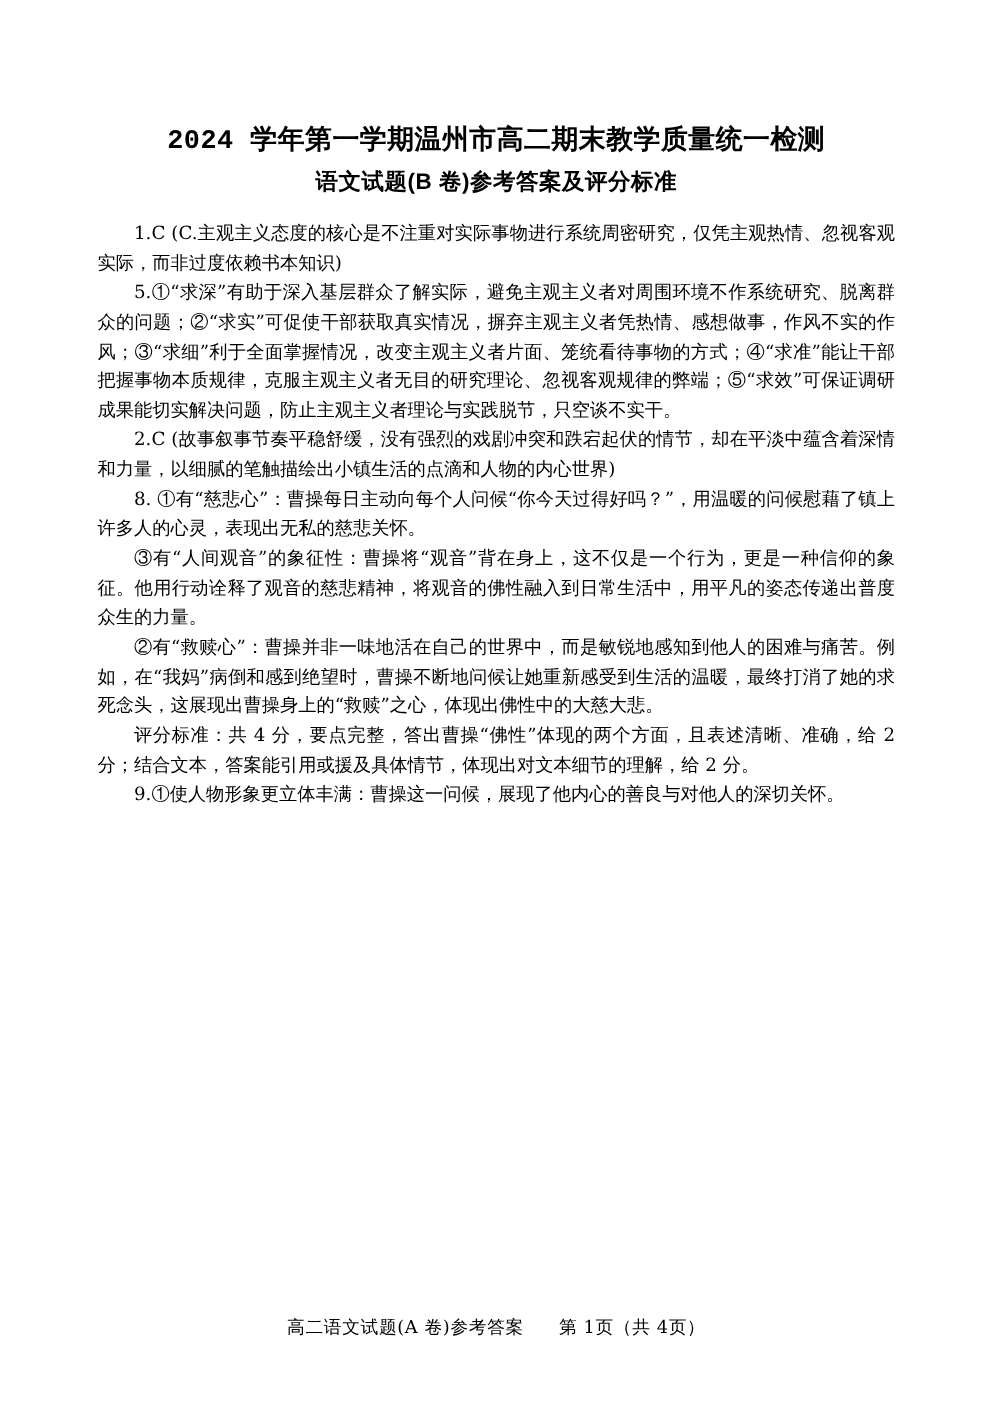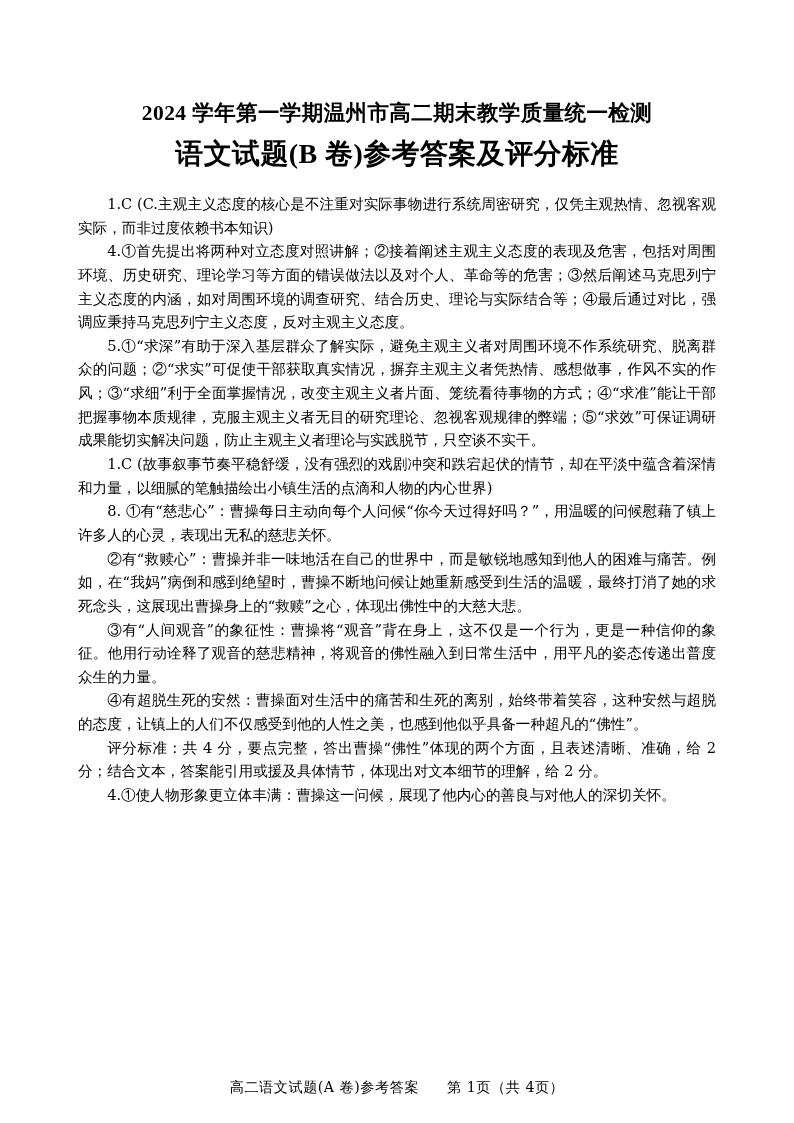--- a/index.html
+++ b/index.html
@@ -24,46 +24,46 @@
   }
   .title-block {
     text-align: center;
     margin-bottom: 14px;
   }
   .title-line1 {
     font-size: 21.5px;
     font-weight: bold;
     letter-spacing: 0.4px;
     line-height: 1.6;
-    font-family: Liberation Serif, serif;
+    font-family: Liberation Mono, monospace;
   }
   .title-line2 {
-    font-size: 28px;
+    font-size: 18px;
     font-weight: bold;
     letter-spacing: 0.4px;
     line-height: 1.7;
-    font-family: Liberation Serif, serif;
+    font-family: Liberation Sans, sans-serif;
     text-align: center;
   }
   .body-text {
     font-size: 14.6px;
     line-height: 1.62;
     text-align: justify;
     text-justify: inter-ideograph;
   }
   .para {
     text-indent: 2em;
     margin: 0;
     padding: 0;
   }
   .footer {
     position: absolute;
     left: 0;
     right: 0;
-    bottom: 26px;
+    bottom: 52px;
     text-align: center;
     font-size: 14.2px;
     letter-spacing: 0.5px;
   }
   .footer .gap {
     display: inline-block;
     width: 18px;
   }
 </style>
 </head>
@@ -71,29 +71,27 @@
 
 <div class="page">
 
   <div class="title-block">
     <div class="title-line1">2024 学年第一学期温州市高二期末教学质量统一检测</div>
     <div class="title-line2">语文试题(B 卷)参考答案及评分标准</div>
   </div>
 
   <div class="body-text">
     <p class="para">1.C (C.主观主义态度的核心是不注重对实际事物进行系统周密研究，仅凭主观热情、忽视客观实际，而非过度依赖书本知识)</p>
-    <p class="para">4.①首先提出将两种对立态度对照讲解；②接着阐述主观主义态度的表现及危害，包括对周围环境、历史研究、理论学习等方面的错误做法以及对个人、革命等的危害；③然后阐述马克思列宁主义态度的内涵，如对周围环境的调查研究、结合历史、理论与实际结合等；④最后通过对比，强调应秉持马克思列宁主义态度，反对主观主义态度。</p>
     <p class="para">5.①“求深”有助于深入基层群众了解实际，避免主观主义者对周围环境不作系统研究、脱离群众的问题；②“求实”可促使干部获取真实情况，摒弃主观主义者凭热情、感想做事，作风不实的作风；③“求细”利于全面掌握情况，改变主观主义者片面、笼统看待事物的方式；④“求准”能让干部把握事物本质规律，克服主观主义者无目的研究理论、忽视客观规律的弊端；⑤“求效”可保证调研成果能切实解决问题，防止主观主义者理论与实践脱节，只空谈不实干。</p>
-    <p class="para">1.C (故事叙事节奏平稳舒缓，没有强烈的戏剧冲突和跌宕起伏的情节，却在平淡中蕴含着深情和力量，以细腻的笔触描绘出小镇生活的点滴和人物的内心世界)</p>
+    <p class="para">2.C (故事叙事节奏平稳舒缓，没有强烈的戏剧冲突和跌宕起伏的情节，却在平淡中蕴含着深情和力量，以细腻的笔触描绘出小镇生活的点滴和人物的内心世界)</p>
     <p class="para">8. ①有“慈悲心”：曹操每日主动向每个人问候“你今天过得好吗？”，用温暖的问候慰藉了镇上许多人的心灵，表现出无私的慈悲关怀。</p>
+    <p class="para">③有“人间观音”的象征性：曹操将“观音”背在身上，这不仅是一个行为，更是一种信仰的象征。他用行动诠释了观音的慈悲精神，将观音的佛性融入到日常生活中，用平凡的姿态传递出普度众生的力量。</p>
     <p class="para">②有“救赎心”：曹操并非一味地活在自己的世界中，而是敏锐地感知到他人的困难与痛苦。例如，在“我妈”病倒和感到绝望时，曹操不断地问候让她重新感受到生活的温暖，最终打消了她的求死念头，这展现出曹操身上的“救赎”之心，体现出佛性中的大慈大悲。</p>
-    <p class="para">③有“人间观音”的象征性：曹操将“观音”背在身上，这不仅是一个行为，更是一种信仰的象征。他用行动诠释了观音的慈悲精神，将观音的佛性融入到日常生活中，用平凡的姿态传递出普度众生的力量。</p>
-    <p class="para">④有超脱生死的安然：曹操面对生活中的痛苦和生死的离别，始终带着笑容，这种安然与超脱的态度，让镇上的人们不仅感受到他的人性之美，也感到他似乎具备一种超凡的“佛性”。</p>
     <p class="para">评分标准：共 4 分，要点完整，答出曹操“佛性”体现的两个方面，且表述清晰、准确，给 2 分；结合文本，答案能引用或援及具体情节，体现出对文本细节的理解，给 2 分。</p>
-    <p class="para">4.①使人物形象更立体丰满：曹操这一问候，展现了他内心的善良与对他人的深切关怀。</p>
+    <p class="para">9.①使人物形象更立体丰满：曹操这一问候，展现了他内心的善良与对他人的深切关怀。</p>
   </div>
 
   <div class="footer">
     <span>高二语文试题(A 卷)参考答案</span>
     <span class="gap"></span>
     <span>第 1页（共 4页）</span>
   </div>
 
 </div>
 

